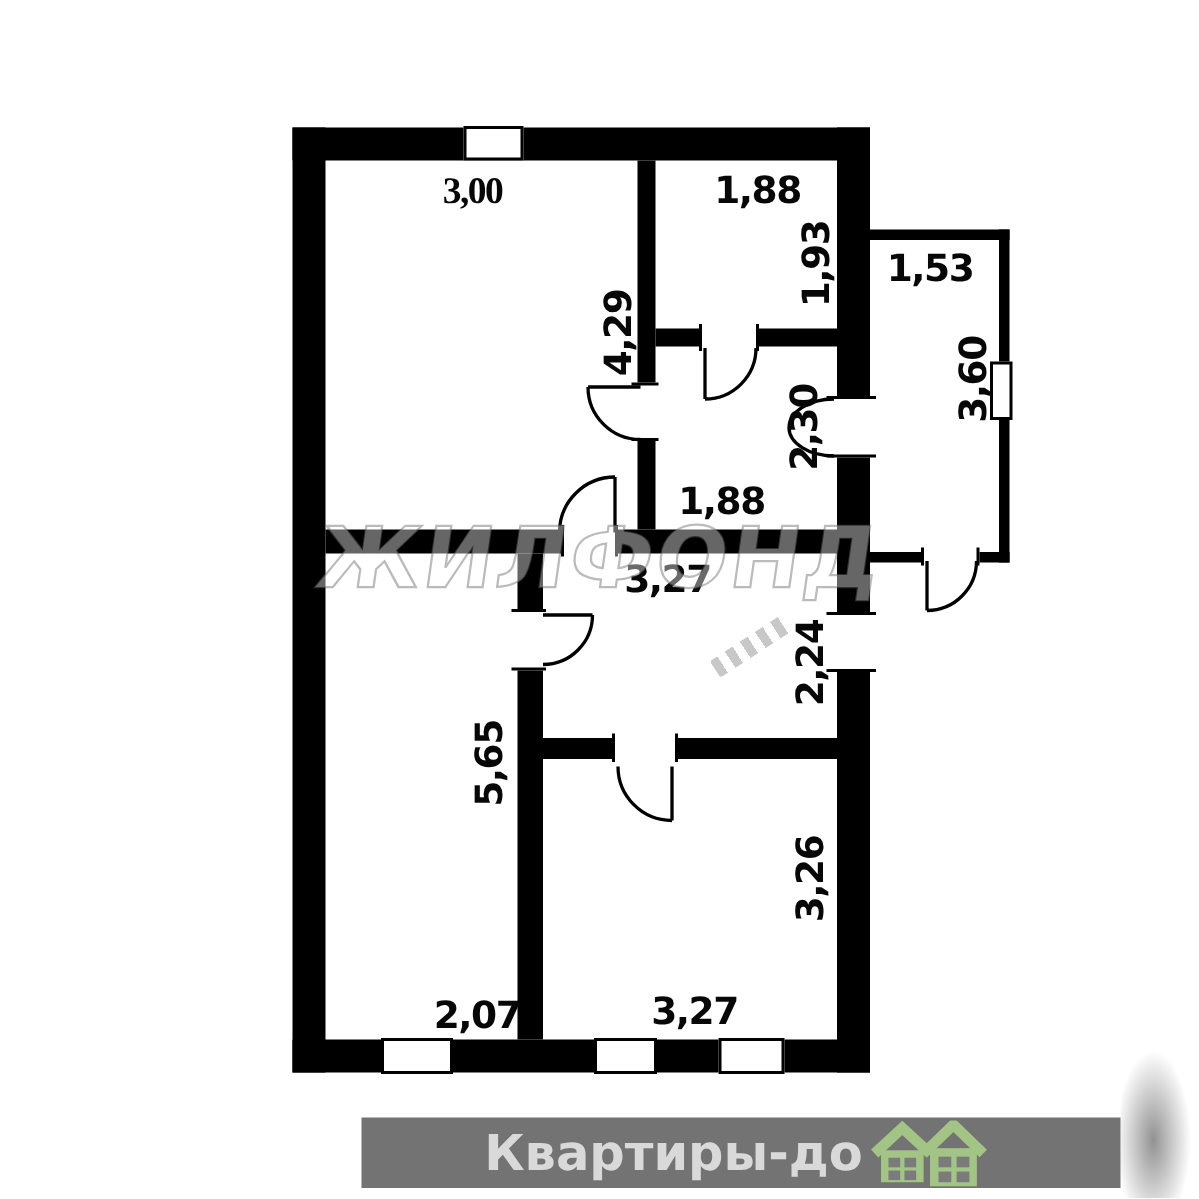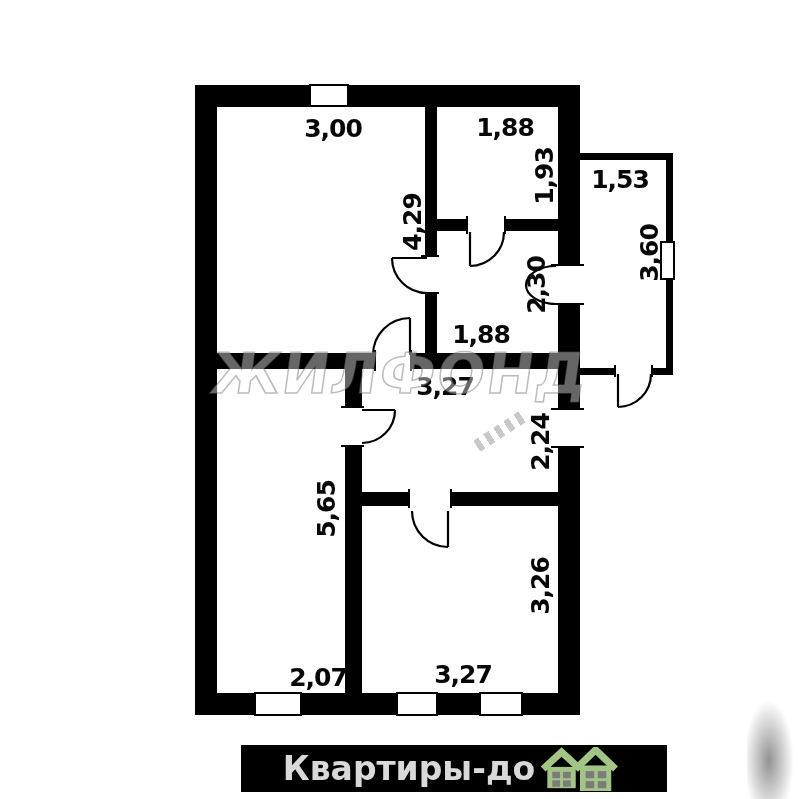--- a/index.html
+++ b/index.html
@@ -8,37 +8,37 @@
   .wall{position:absolute;background:#000;}
   .window{position:absolute;background:#fff;border:2px solid #000;box-sizing:border-box;z-index:3;}
   .opening-v{position:absolute;background:#fff;border-top:2px solid #000;border-bottom:2px solid #000;box-sizing:border-box;z-index:3;}
   .jamb-v{position:absolute;background:#fff;border-top:2px solid #000;border-bottom:2px solid #000;box-sizing:border-box;z-index:3;}
   .jamb-h{position:absolute;background:#fff;border-left:2px solid #000;border-right:2px solid #000;box-sizing:border-box;z-index:3;}
   #arcs{position:absolute;left:0;top:0;z-index:4;}
   .dim{position:absolute;z-index:5;font-weight:700;font-size:25px;color:#070707;white-space:nowrap;
        transform:translate(-50%,-50%);letter-spacing:-1px;}
   .dim.rot{transform:translate(-50%,-50%) rotate(-90deg);}
   
-  .d0{left:333px;top:128px;} .d1{left:505px;top:127px;} .d2{left:544px;top:176px;}
+  .d0{left:315px;top:128px;font-family:Liberation Serif, serif;} .d1{left:505px;top:127px;} .d2{left:544px;top:176px;}
   .d3{left:620px;top:179px;} .d4{left:412px;top:222px;} .d5{left:649px;top:253px;}
   .d6{left:536px;top:285px;} .d7{left:481px;top:334px;} .d8{left:445px;top:386px;}
   .d9{left:540px;top:442px;} .d10{left:326px;top:509px;} .d11{left:540px;top:586px;}
   .d12{left:278px;top:677px;margin-left:40px;} .d13{left:463px;top:674px;}
   
   .wm-text{position:absolute;left:400px;top:373px;z-index:6;white-space:nowrap;
      transform:translate(-50%,-50%) skewX(-8deg);
      font-weight:700;font-size:56px;letter-spacing:2px;
      color:rgba(255,255,255,0.40);
      -webkit-text-stroke:1.5px rgba(105,105,105,0.45);}
   .wm-key{position:absolute;left:472px;top:424px;width:58px;height:13px;z-index:6;
      transform:rotate(-33deg);border-radius:2px;
      background:repeating-linear-gradient(90deg,rgba(110,110,110,0.38) 0 6px,rgba(255,255,255,0) 6px 12px);}
   
-  .footer-bar{position:absolute;left:241px;top:745px;width:426px;height:47px;z-index:7;
-     background:#000000;display:flex;align-items:center;justify-content:center;}
+  .footer-bar{position:absolute;left:241px;top:745px;width:506px;height:47px;z-index:7;
+     background:#737373;display:flex;align-items:center;justify-content:center;}
   .brand{font-weight:700;font-size:33px;color:#d9d9d9;white-space:nowrap;line-height:1;}
   .houses{width:88px;height:44px;margin:0 1px;display:block;}
   .corner-blob{position:absolute;left:747px;top:670px;width:52px;height:129px;z-index:6;
      background:radial-gradient(ellipse 60% 58% at 42% 70%,rgba(140,140,140,0.95) 0%,rgba(168,168,168,0.55) 45%,rgba(255,255,255,0) 80%);}
 </style>
 </head>
 <body>
 
 <div id="canvas">
 

